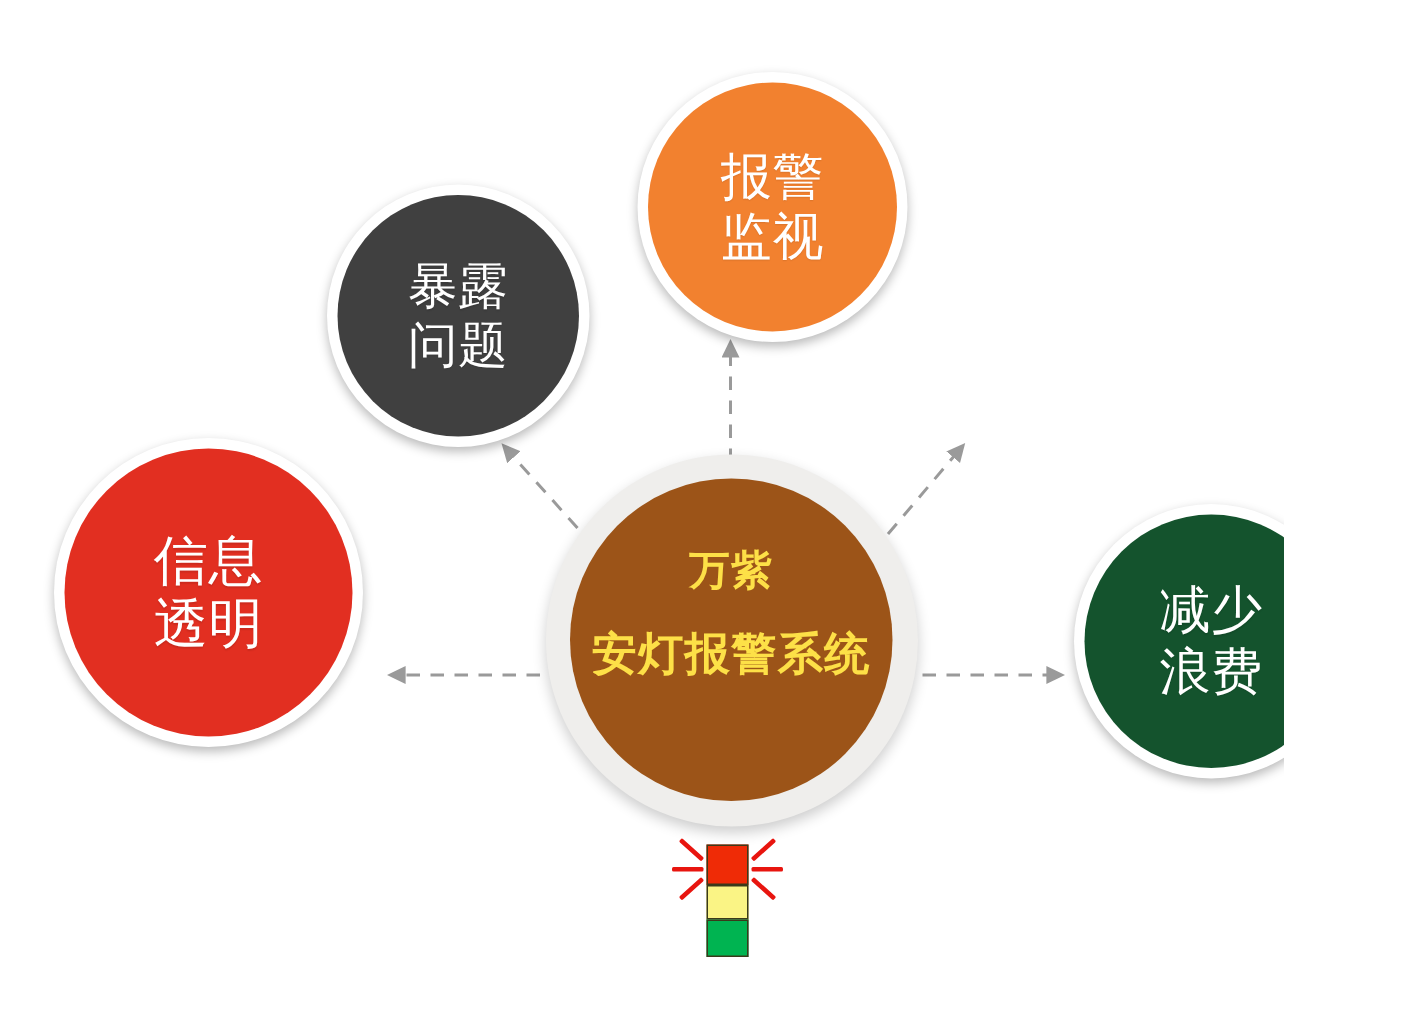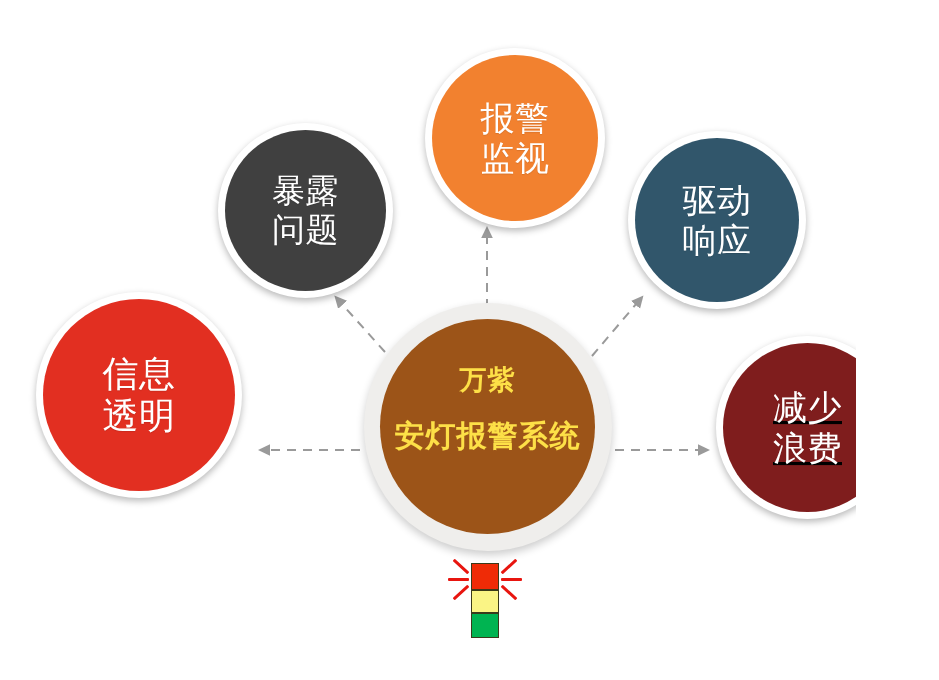--- a/index.html
+++ b/index.html
@@ -143,36 +143,30 @@
     </div>
   </div>
 
   <div class="node satellite" id="node-expose-problems" style="left:218px; top:123px; width:175px; height:175px;">
     <div class="disc" style="background:#404040;">
       <span class="node-label" style="font-size:33px;">暴露
 问题</span>
     </div>
   </div>
 
-  <div class="node satellite" id="node-drive-response" style="left:628px; top:131px; width:178px; height:178px;">
-    <div class="disc" style="background:#31566B;">
-      <span class="node-label" style="font-size:34px;">驱动
-响应</span>
-    </div>
-  </div>
 
   <div class="node satellite" id="node-information-transparency" style="left:36px; top:292px; width:206px; height:206px;">
     <div class="disc" style="background:#E22F21;">
       <span class="node-label" style="font-size:36px;">信息
 透明</span>
     </div>
   </div>
 
   <div class="node satellite" id="node-reduce-waste" style="left:716px; top:336px; width:183px; height:183px;">
-    <div class="disc" style="background:#7f1d1d;text-decoration:underline;">
+    <div class="disc" style="background:#14532d;">
       <span class="node-label" style="font-size:34px;">减少
 浪费</span>
     </div>
   </div>
 
   <div id="center-node" style="left:364px; top:303px; width:248px; height:248px;">
     <div class="disc" style="background:#9C5418;">
       <span class="line c-line1">万紫</span>
       <span class="line c-line2">安灯报警系统</span>
     </div>

